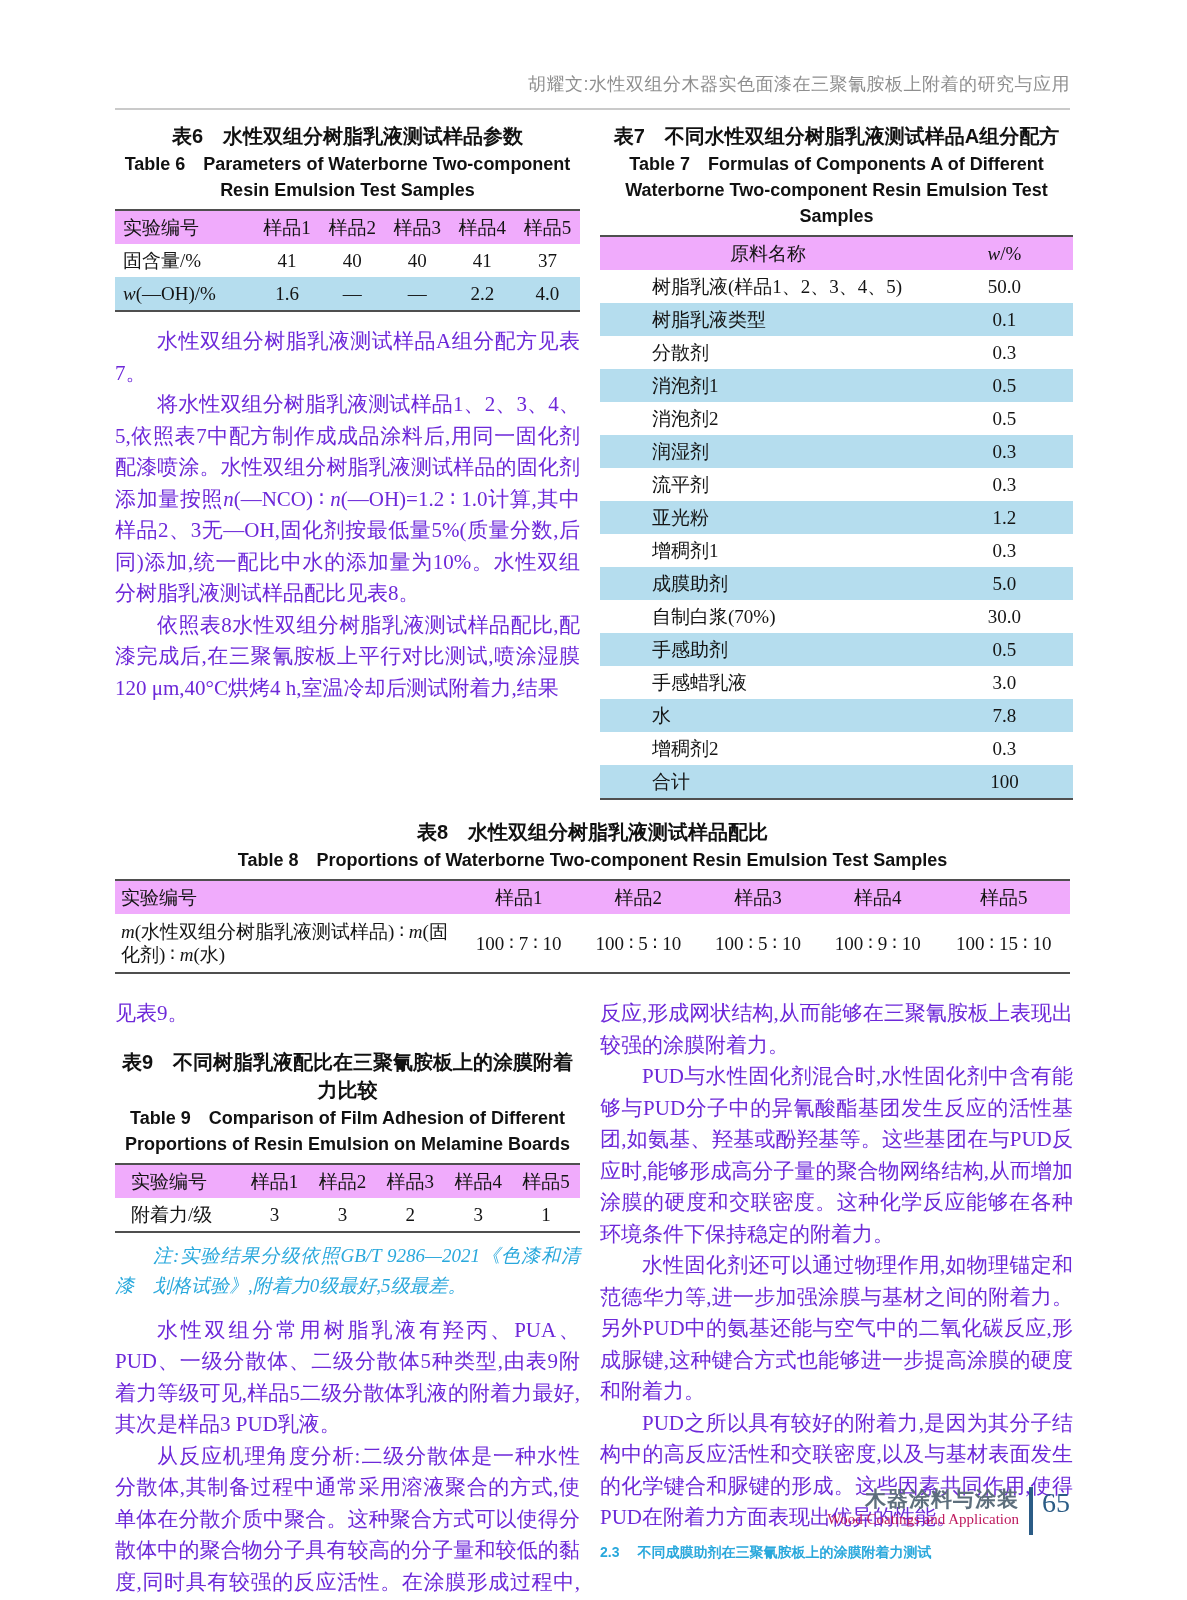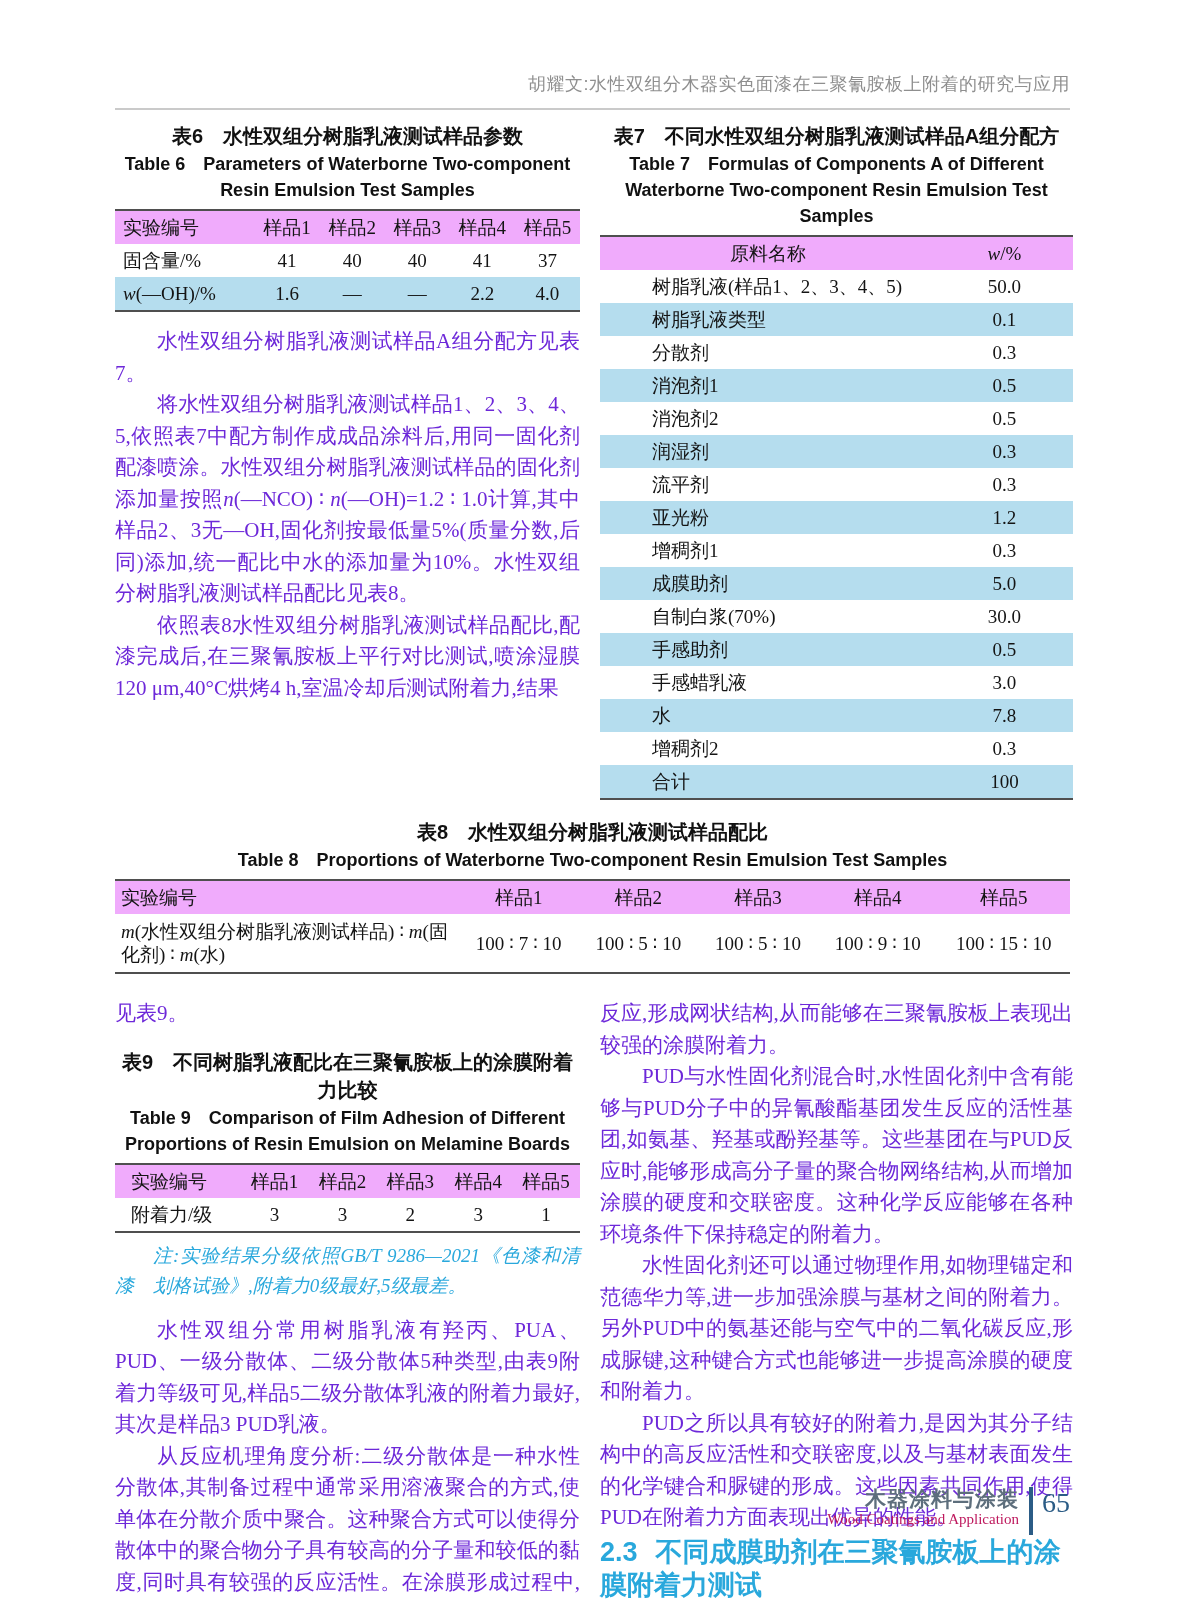--- a/index.html
+++ b/index.html
@@ -63,21 +63,21 @@
 
   .t8-sec { margin-top:18px; }
 
   .note {
     color:#29a8dc; font-style:italic; font-size:19px; line-height:30px;
     text-indent:2em; text-align:justify; margin-top:8px;
   }
 
   .sec-head {
     font-family:"Liberation Sans", sans-serif; font-weight:bold;
-    font-size:27px; line-height:33px; color:#29a8dc; margin-top:2px;
+    font-size:14px; line-height:33px; color:#29a8dc; margin-top:2px;
   }
   .sec-no { margin-right:18px; }
 
   .footer {
     position:absolute; top:1487px; right:117px;
     display:flex; align-items:flex-start;
   }
   .footer-txt { text-align:right; margin-right:10px; }
   .footer-cn {
     font-family:"Liberation Sans", sans-serif; font-weight:bold;

